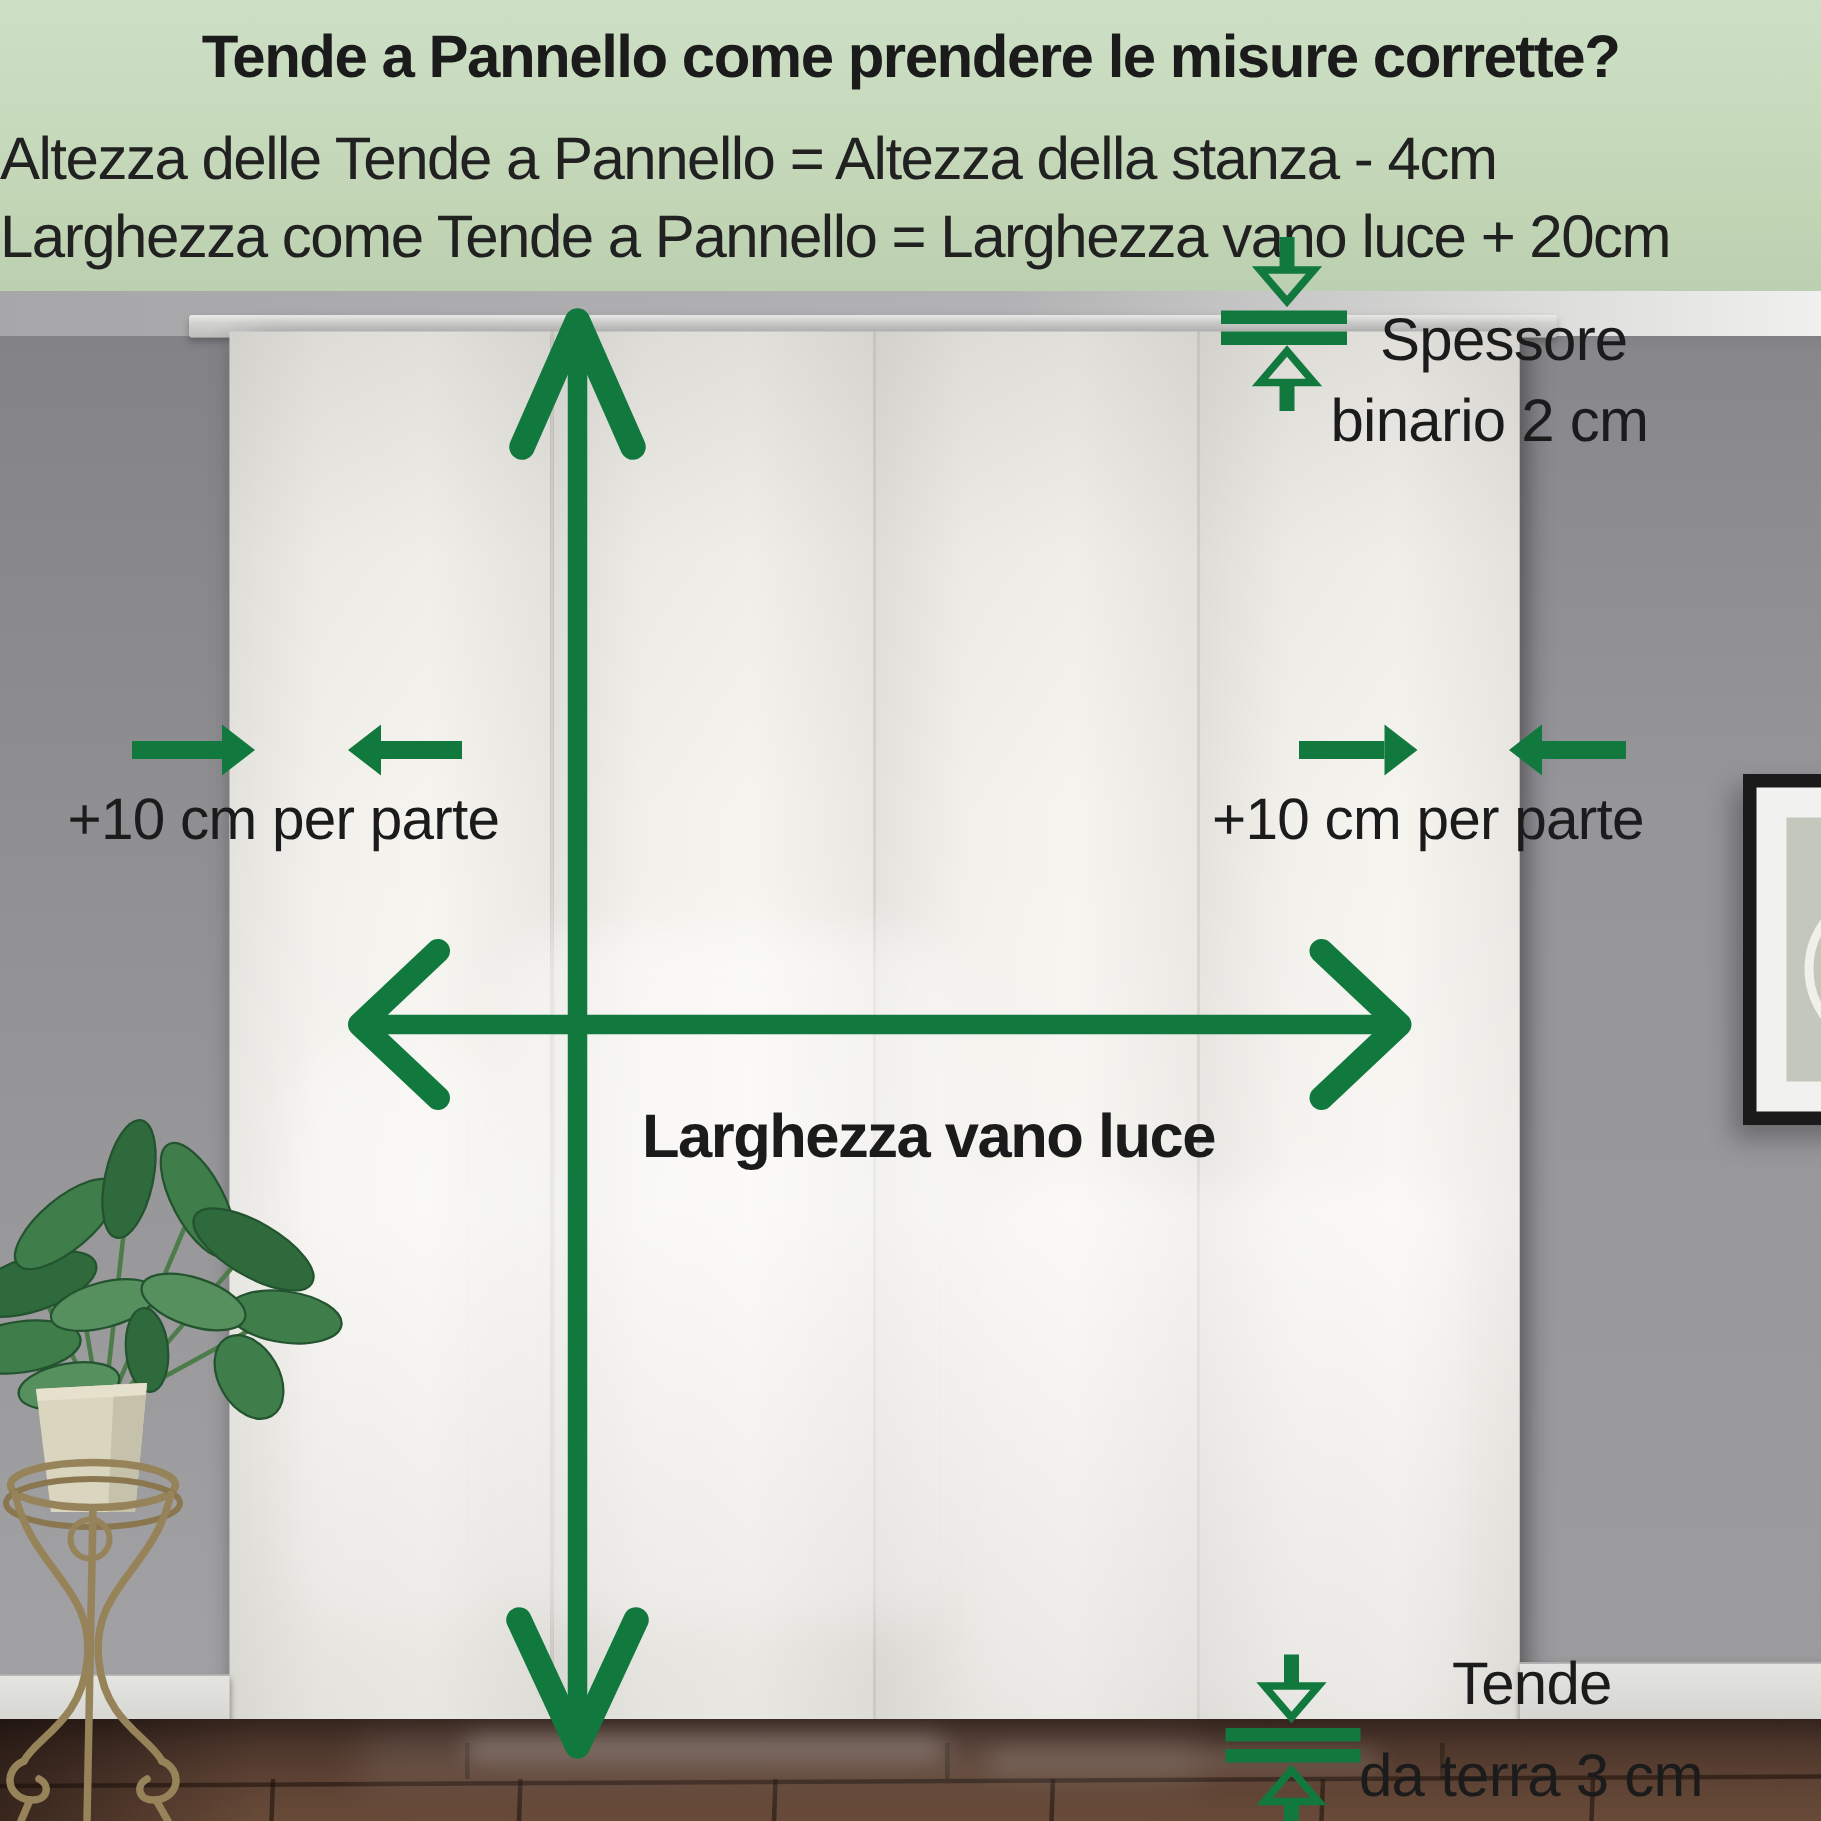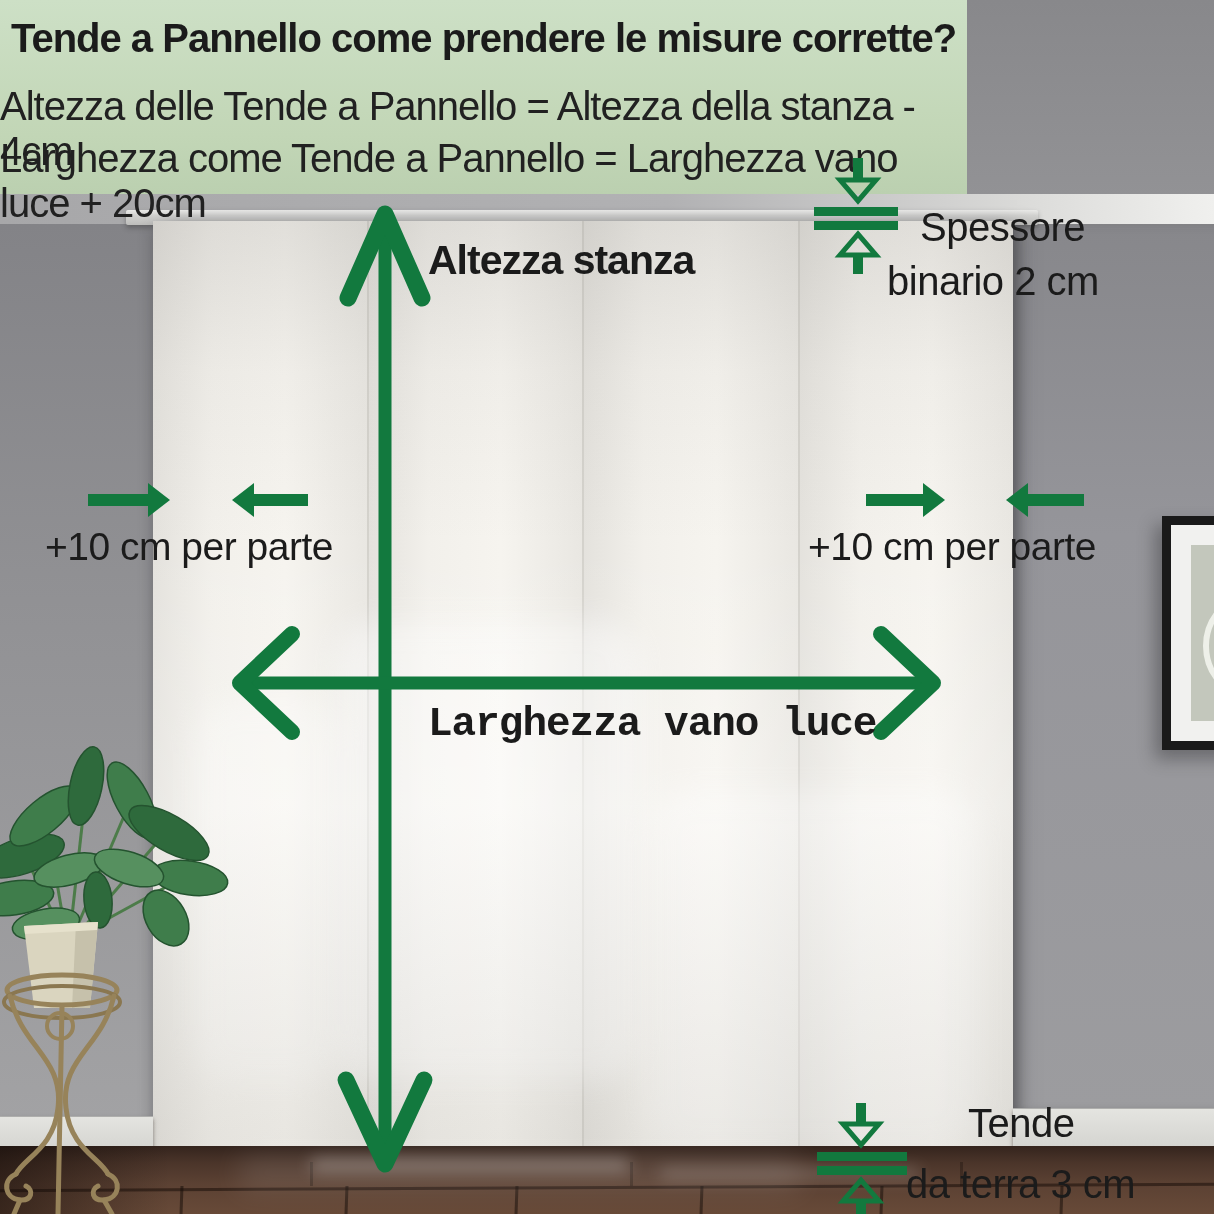--- a/index.html
+++ b/index.html
@@ -44,35 +44,35 @@
   .reflect{position:absolute;background:#fff;border-radius:8px;filter:blur(8px);}
   .floor-shade-left{position:absolute;left:0;top:1146px;width:170px;height:68px;
     background:linear-gradient(90deg,rgba(18,10,7,.55),rgba(18,10,7,0));}
   .frame{position:absolute;left:1162px;top:516px;width:110px;height:234px;background:#1a1a1a;
     box-shadow:-7px 9px 16px rgba(40,40,42,.4);}
   .frame-mat{position:absolute;inset:9px;background:#f1f1ef;}
   .frame-print{position:absolute;inset:20px;background:#c3c7bc;overflow:hidden;}
   .print-circle{position:absolute;left:12px;top:45px;width:100px;height:100px;border:6px solid #eef0e9;border-radius:50%;}
   .plant{position:absolute;left:-6px;top:728px;width:236px;height:486px;}
   
-  .band{position:absolute;left:0;top:0;width:967px;height:194px;
+  .band{position:absolute;left:0;top:0;width:1214px;height:194px;
     background:linear-gradient(180deg,#cde0c6 0%,#c2d6b6 70%,#bbd0b0 100%);}
   .band .title{position:absolute;left:0;right:0;top:16px;text-align:center;
     font-size:40px;font-weight:700;letter-spacing:-1px;color:#1b1b1b;}
   .band .formula{position:absolute;left:0;right:0;
     font-size:40px;font-weight:400;letter-spacing:-1px;color:#212121;}
   .band .f1{top:84px;}
   .band .f2{top:136px;}
   
   .ann{position:absolute;left:0;top:0;width:1214px;height:1214px;pointer-events:none;}
   .lbl{position:absolute;color:#1b1b1b;white-space:nowrap;line-height:1.08;}
   .lbl.bold{font-weight:700;font-size:41px;letter-spacing:-1px;}
   .lbl.reg{font-weight:400;font-size:39px;letter-spacing:-.5px;}
   #lbl-altezza{left:428px;top:238px;}
-  #lbl-larghezza{left:428px;top:702px;font-family:Liberation Mono, monospace;}
+  #lbl-larghezza{left:428px;top:735px;}
   #lbl-plus10-left{left:45px;top:526px;}
   #lbl-plus10-right{left:808px;top:526px;}
   #lbl-spessore1{left:920px;top:206px;font-size:40px;}
   #lbl-spessore2{left:887px;top:260px;font-size:40px;}
   #lbl-spazio1{left:968px;top:1102px;font-size:40px;}
   #lbl-spazio2{left:906px;top:1163px;font-size:40px;}
 </style>
 </head>
 <body>
 
@@ -212,21 +212,20 @@
         <rect x="856" y="1103" width="10" height="22" stroke="none"></rect>
         <polygon points="843,1124 879,1124 861,1145" fill="none" stroke-width="5"></polygon>
         <rect x="817" y="1152" width="90" height="9" stroke="none"></rect>
         <rect x="817" y="1166" width="90" height="9" stroke="none"></rect>
         <polygon points="843,1201 879,1201 861,1180" fill="none" stroke-width="5"></polygon>
         <rect x="856" y="1202" width="10" height="12" stroke="none"></rect>
       </g>
     </g>
   </svg>
 
-  <div class="lbl bold" id="lbl-altezza">Altezza stanza</div>
   <div class="lbl bold" id="lbl-larghezza">Larghezza vano luce</div>
   <div class="lbl reg" id="lbl-plus10-left">+10 cm per parte</div>
   <div class="lbl reg" id="lbl-plus10-right">+10 cm per parte</div>
   <div class="lbl reg" id="lbl-spessore1">Spessore</div>
   <div class="lbl reg" id="lbl-spessore2">binario 2 cm</div>
   <div class="lbl reg" id="lbl-spazio1">Tende</div>
   <div class="lbl reg" id="lbl-spazio2">da terra 3 cm</div>
 
 </div>
 

